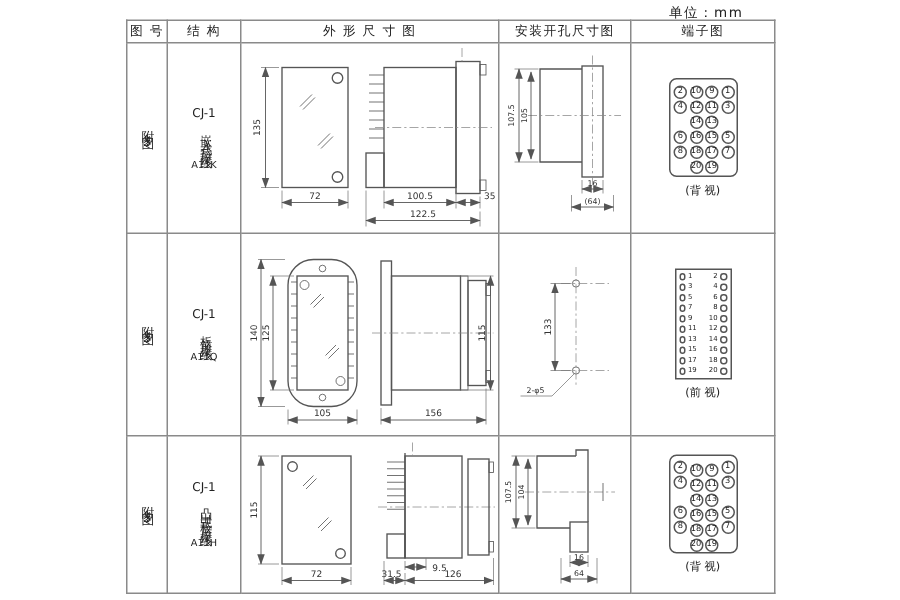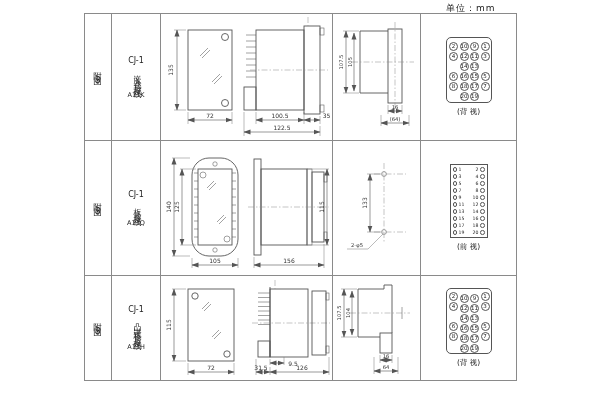--- a/index.html
+++ b/index.html
@@ -49,20 +49,27 @@
 
 <table class="spec">
   <colgroup>
     <col style="width:27px">
       <col style="width:49px">
       <col style="width:172px">
       <col style="width:88px">
       <col style="width:96px">
   </colgroup>
   <tbody>
+      <tr class="hrow">
+    <td>图 号</td>
+    <td>结 构</td>
+    <td>外 形 尺 寸 图</td>
+    <td>安装开孔尺寸图</td>
+    <td>端子图</td>
+  </tr>
 
   <tr class="r1">
     <td>
       <div class="vtext">附图3</div>
     </td>
     <td>
       <div class="struct">
         <div>CJ-1</div>
         <div class="vtext">嵌入式后接线</div>
         <div class="code">A11K</div>

